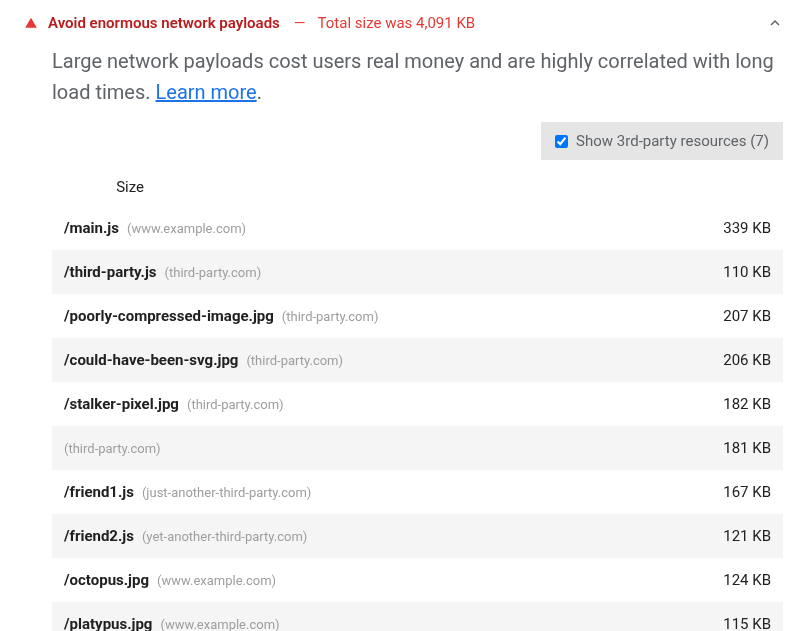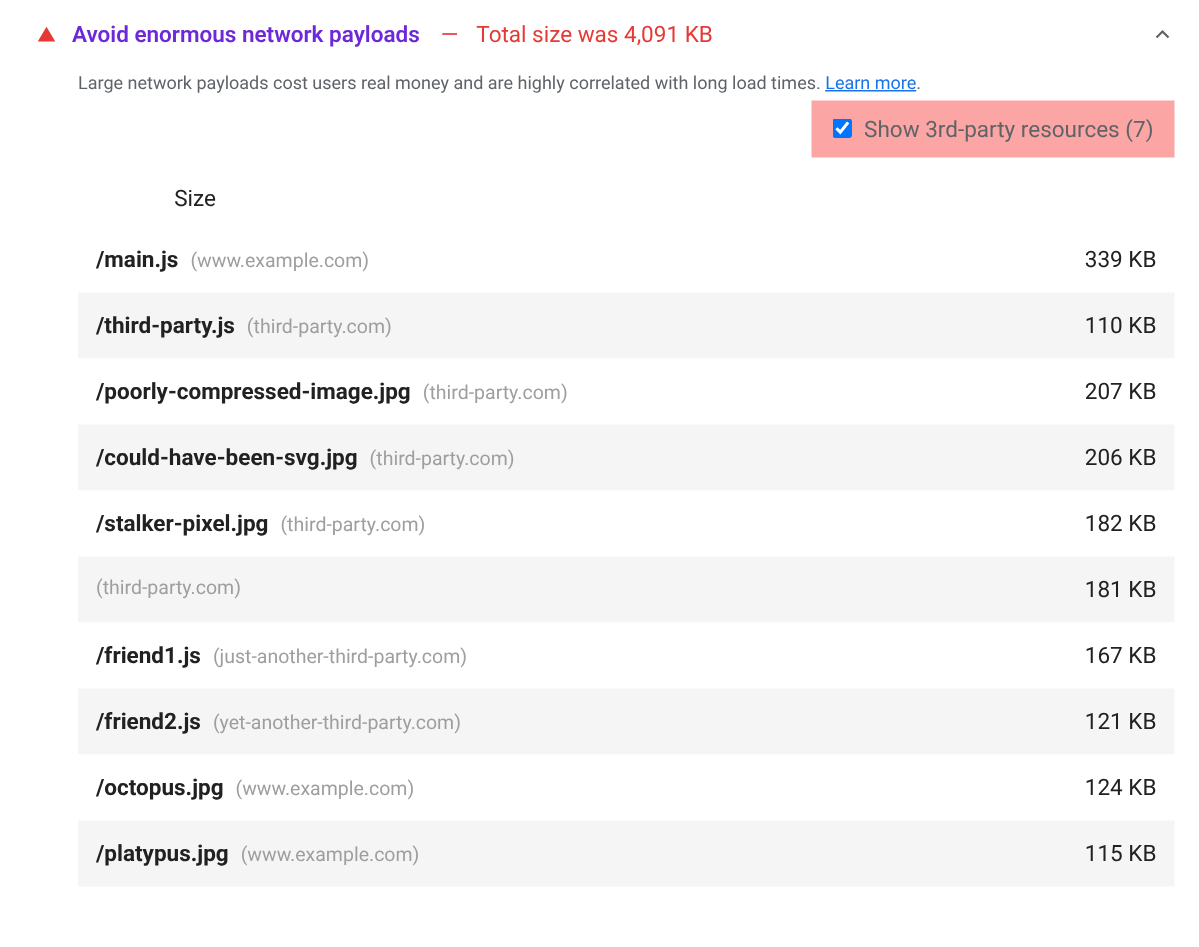--- a/index.html
+++ b/index.html
@@ -18,21 +18,21 @@
     align-items: center;
     gap: 10px;
     cursor: pointer;
   }
   .warn-triangle {
     flex-shrink: 0;
   }
   .audit-title {
     font-weight: 600;
     font-size: 15px;
-    color: #6d28d9;
+    color: #b91c1c;
   }
   .dash {
     color: #e53935;
     font-weight: 400;
     font-size: 15px;
     margin: 0 2px 0 4px;
   }
   .audit-metric {
     color: #e53935;
     font-weight: 400;
@@ -40,37 +40,37 @@
   }
   .spacer { flex: 1; }
   .chevron {
     flex-shrink: 0;
     color: #5f6368;
   }
   .audit-body {
     padding: 8px 0 0 28px;
   }
   .description {
-    font-size: 12px;
+    font-size: 20px;
     color: #5f6368;
     line-height: 1.55;
     margin-top: 6px;
-    margin-bottom: 2px;
+    margin-bottom: 14px;
   }
   .learn-more {
     color: #1a73e8;
     text-decoration: underline;
   }
   .toggle-row {
     display: flex;
     justify-content: flex-end;
     margin-bottom: 10px;
   }
   .toggle-box {
-    background: #fca5a5;
+    background: #e5e5e5;
     padding: 10px 14px;
     display: flex;
     align-items: center;
     gap: 8px;
     font-size: 15px;
     color: #5f6368;
     cursor: pointer;
   }
   .toggle-box input {
     width: 13px;

